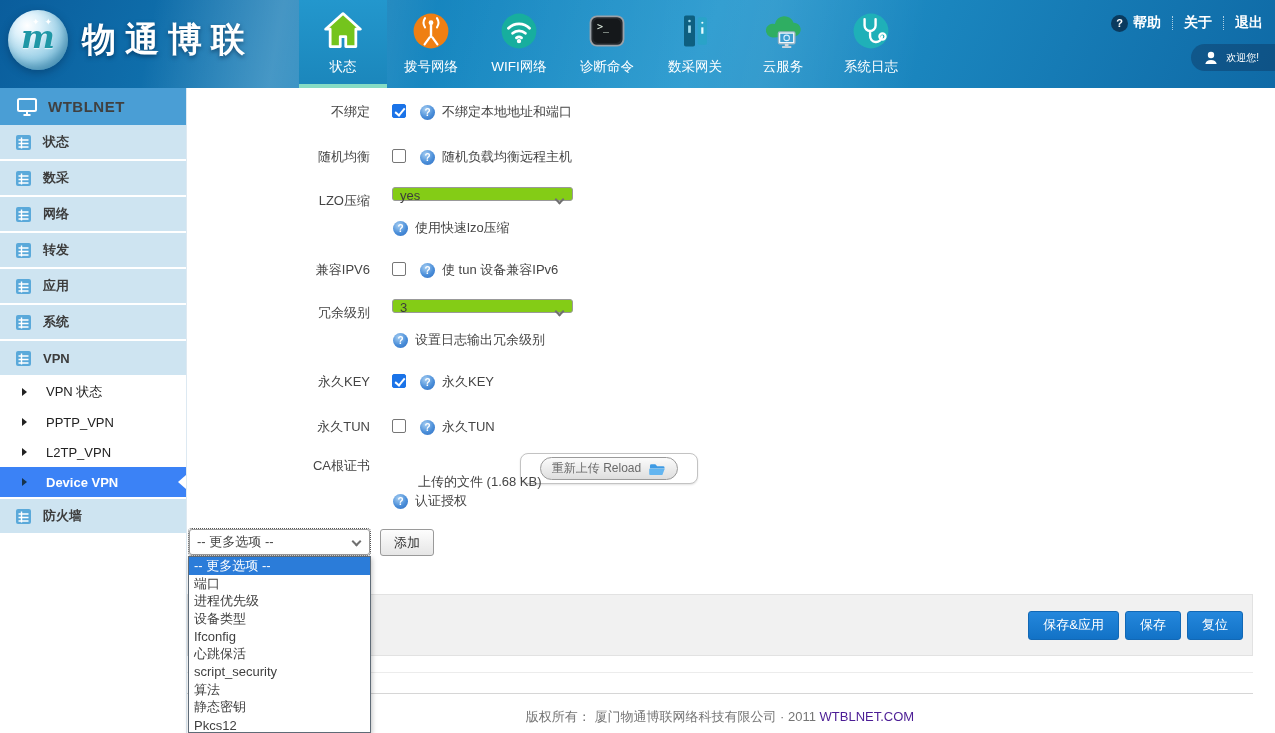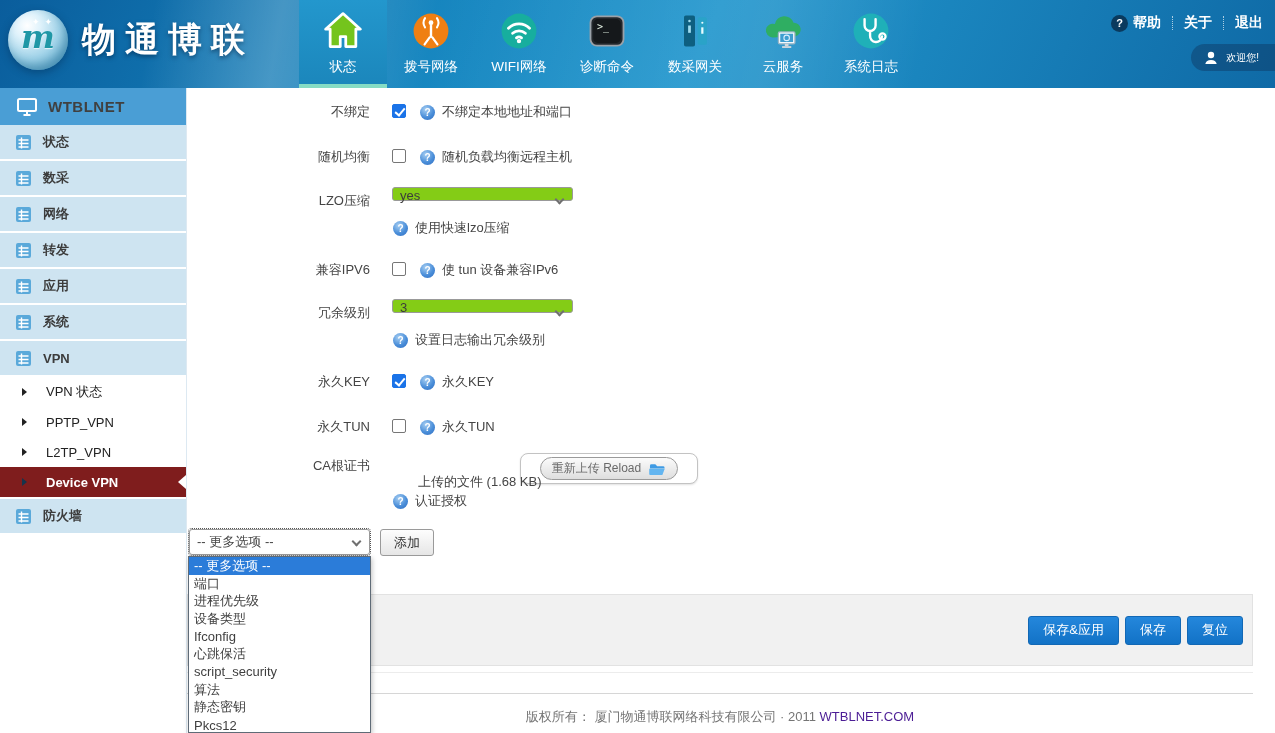--- a/index.html
+++ b/index.html
@@ -43,21 +43,21 @@
   .sidebar { position:absolute; left:0; top:88px; width:187px; height:645px; background:#fff;
     border-right:1px solid #dde9f2; }
   .side-head { height:37px; background:#4a9ed5; display:flex; align-items:center; padding-left:16px; gap:10px; }
   .side-head .stitle { color:#404040; font-weight:700; font-size:15px; letter-spacing:.5px; }
   .side-item { height:34px; margin-bottom:2px; background:#cee4f1; display:flex; align-items:center;
     padding-left:15px; gap:11px; font-size:13px; font-weight:700; color:#3c3c3c; cursor:pointer; }
   .sub-item { position:relative; height:30px; background:#fff; display:flex; align-items:center;
     padding-left:22px; gap:19px; font-size:13px; color:#222; cursor:pointer; }
   .tri { width:0; height:0; border-top:4px solid transparent; border-bottom:4px solid transparent;
     border-left:5px solid #222; }
-  .sub-item.active { background:#7f1d1d; color:#fff; font-weight:700; }
+  .sub-item.active { background:#3b82f6; color:#fff; font-weight:700; }
   .sub-item.active .tri { border-left-color:#17344c; }
   .sub-item.active::after { content:""; position:absolute; right:0; top:50%; transform:translateY(-50%);
     border-top:7px solid transparent; border-bottom:7px solid transparent; border-right:8px solid #fff; }
   .side-gap { height:2px; }
 
   
   .main { position:absolute; left:187px; top:88px; width:1088px; height:645px; background:#fff; }
   .flabel { position:absolute; left:0; width:183px; text-align:right; font-size:13px; color:#454545; line-height:15px; }
   .cb { position:absolute; left:205px; width:14px; height:14px; border:1px solid #767676; border-radius:2px; background:#fff; cursor:pointer; }
   .cb.on { background:#1a73e8; border-color:#1a73e8; }
@@ -83,21 +83,21 @@
     padding-left:7px; cursor:pointer; }
   .addbtn { position:absolute; left:193px; top:441px; height:27px; padding:0 13px; border:1px solid #9a9a9a;
     border-radius:3px; background:linear-gradient(#fdfdfd,#e6e6e6); font-size:13px; color:#333;
     display:flex; align-items:center; cursor:pointer; }
   .ddlist { position:absolute; left:1px; top:468px; width:183px; height:177px; border:1px solid #5f6b77;
     background:#fff; z-index:20; box-shadow:1px 2px 5px rgba(0,0,0,.25); overflow:hidden; }
   .opt { height:17.7px; display:flex; align-items:center; padding:0 5px; font-size:13px; color:#3f3f3f;
     white-space:nowrap; cursor:pointer; }
   .opt.hl { background:#2b7cd9; color:#fff; }
 
-  .band { position:absolute; left:0; top:506px; width:1066px; height:72px; background:#f1f1f1;
+  .band { position:absolute; left:0; top:506px; width:1066px; height:62px; background:#f1f1f1;
     border:1px solid #e2e2e2; display:flex; align-items:center; justify-content:flex-end; gap:6px; padding-right:9px; }
   .bluebtn { height:29px; padding:0 14px; background:linear-gradient(#2487dc,#1272c6); border:1px solid #1268b5;
     border-radius:3px; color:#fff; font-size:13px; display:flex; align-items:center; cursor:pointer; }
   .sep1 { position:absolute; top:584px; left:0; width:1066px; border-top:1px solid #ececec; }
   .sep2 { position:absolute; top:605px; left:0; width:1066px; border-top:1px solid #d6d6d6; }
   .footer { position:absolute; top:620px; left:0; width:1066px; text-align:center; font-size:13px; color:#757575; }
   .footer a { color:#4c1d95; text-decoration:none; }
 </style>
 </head>
 <body>

